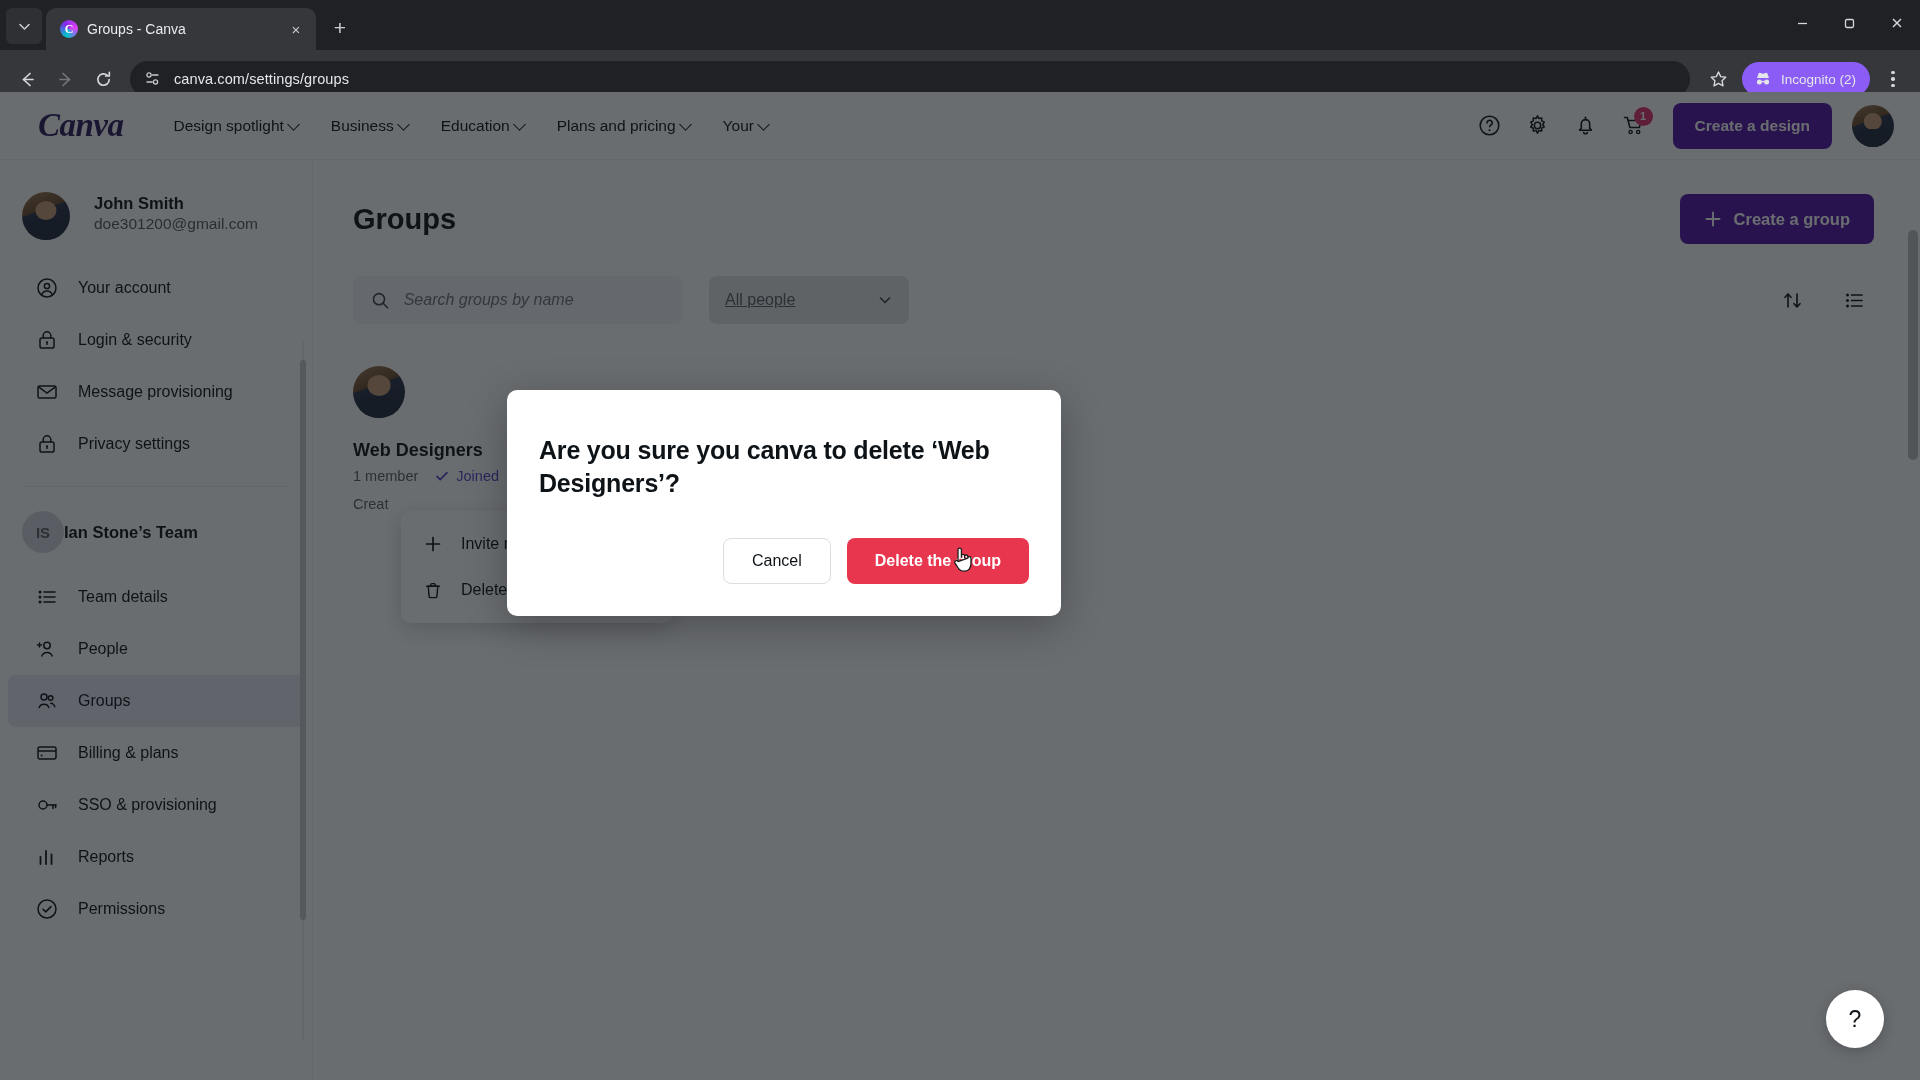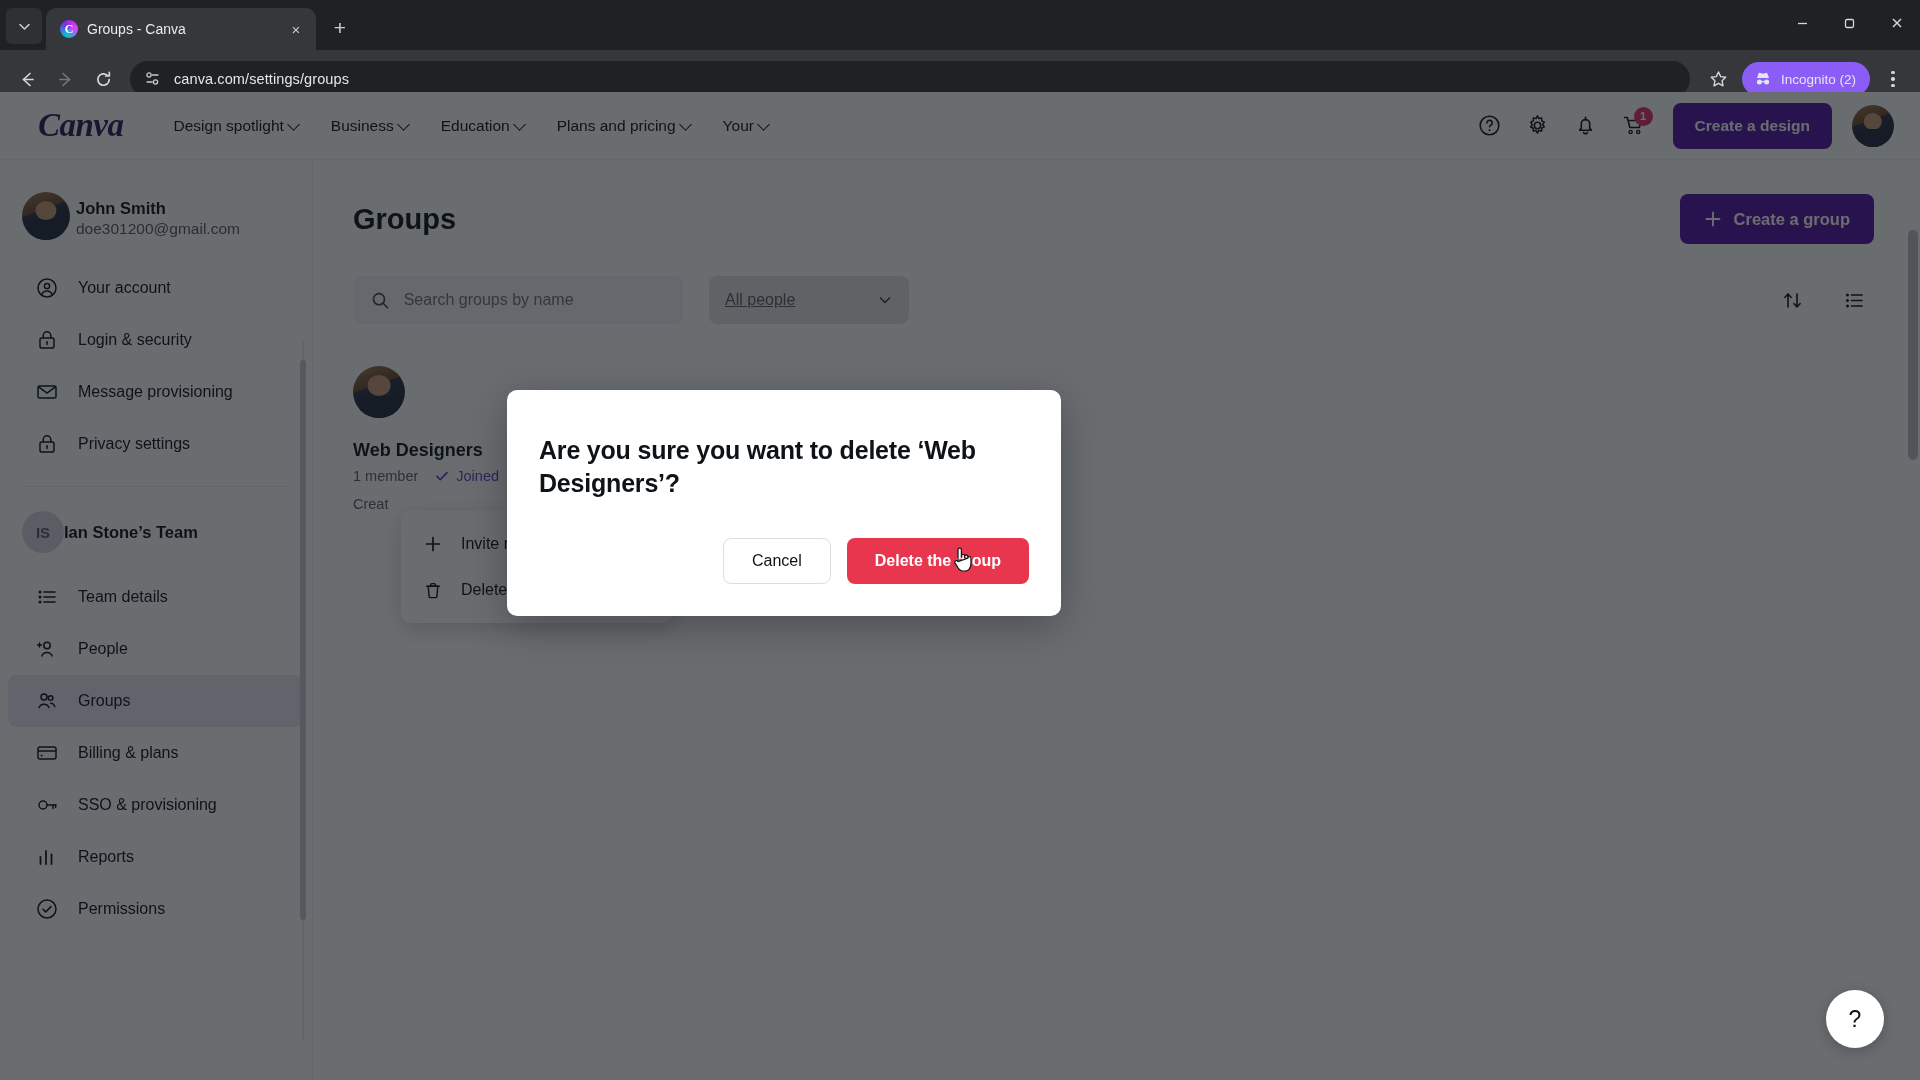--- a/index.html
+++ b/index.html
@@ -146,21 +146,21 @@
   }
 
   
   .body-wrap { display: flex; height: calc(988px - 68px); }
 
   .sidebar {
     width: 312px; flex: none; background: #fff; padding: 26px 0 0 0;
     position: relative; overflow: hidden;
   }
   .side-profile {
-    display: flex; align-items: flex-end; gap: 6px; padding: 6px 20px 22px 22px;
+    display: flex; align-items: flex-start; gap: 24px; padding: 6px 20px 22px 22px;
   }
   .side-avatar {
     width: 48px; height: 48px; border-radius: 50%; flex: none;
     background: linear-gradient(160deg,#9d7a52 0%,#6b4a2b 38%,#2b3348 39%,#1d2435 100%);
     position: relative; overflow: hidden;
   }
   .side-avatar::after {
     content:""; position:absolute; left:50%; top:18%; transform:translateX(-50%);
     width:44%; height:40%; border-radius:50%; background:#c79b73;
   }
@@ -207,21 +207,21 @@
     border-radius: 8px; display: flex; align-items: center; gap: 12px;
     padding: 0 24px; font-size: 16.5px; font-weight: bold;
   }
   .filters { display: flex; align-items: center; gap: 26px; margin-top: 32px; }
   .search-box {
     width: 330px; height: 48px; background: #f2f2f4; border-radius: 8px;
     display: flex; align-items: center; gap: 14px; padding: 0 18px;
   }
   .search-box input {
     border: none; outline: none; background: transparent; font-size: 16px;
-    color: #0e1318; width: 100%; font-family: "Liberation Sans", sans-serif;
+    color: #0e1318; width: 100%; font-family: "Liberation Sans", sans-serif; font-style: italic;
   }
   .search-box input::placeholder { color: #6e747c; }
   .select-box {
     width: 200px; height: 48px; background: #e5e5e5; border-radius: 8px;
     display: flex; align-items: center; padding: 0 16px; font-size: 16px;
     color: #5b6067;
     text-decoration: underline;
   }
   .filters-right { margin-left: auto; display: flex; align-items: center; gap: 22px; }
   .small-icon-btn {
@@ -685,21 +685,21 @@
           </div>
         </div>
 
         <div class="page-scroll"></div>
       </div>
     </div>
 
     <div class="overlay"></div>
 
     <div class="modal">
-      <div class="modal-title">Are you sure you want to delete ‘Web Designers’?</div>
+      <div class="modal-title">Are you sure you canva to delete ‘Web Designers’?</div>
       <div class="modal-actions">
         <div class="btn-cancel">Cancel</div>
         <div class="btn-delete" id="deleteBtn" style="background: rgb(232, 54, 79);">
           <span>Delete the group</span>
           <svg class="cursor-hand" viewBox="0 0 24 30">
             <path d="M8 15V4.8a1.7 1.7 0 013.4 0v7.4m0-1.2a1.6 1.6 0 013.2 0v1.4m0-.8a1.6 1.6 0 013.2 0V13m0 .2a1.6 1.6 0 013.2 0v5.6c0 4.2-2.6 7.4-6.6 7.4-3.6 0-5.3-1.4-6.8-4L5 18.2c-.6-1-.2-2.2.9-2.6 1-.4 1.8.2 2.1 1z" fill="#ffffff" stroke="#1a1a1a" stroke-width="1.3" stroke-linejoin="round" stroke-linecap="round"></path>
           </svg>
         </div>
       </div>
     </div>

